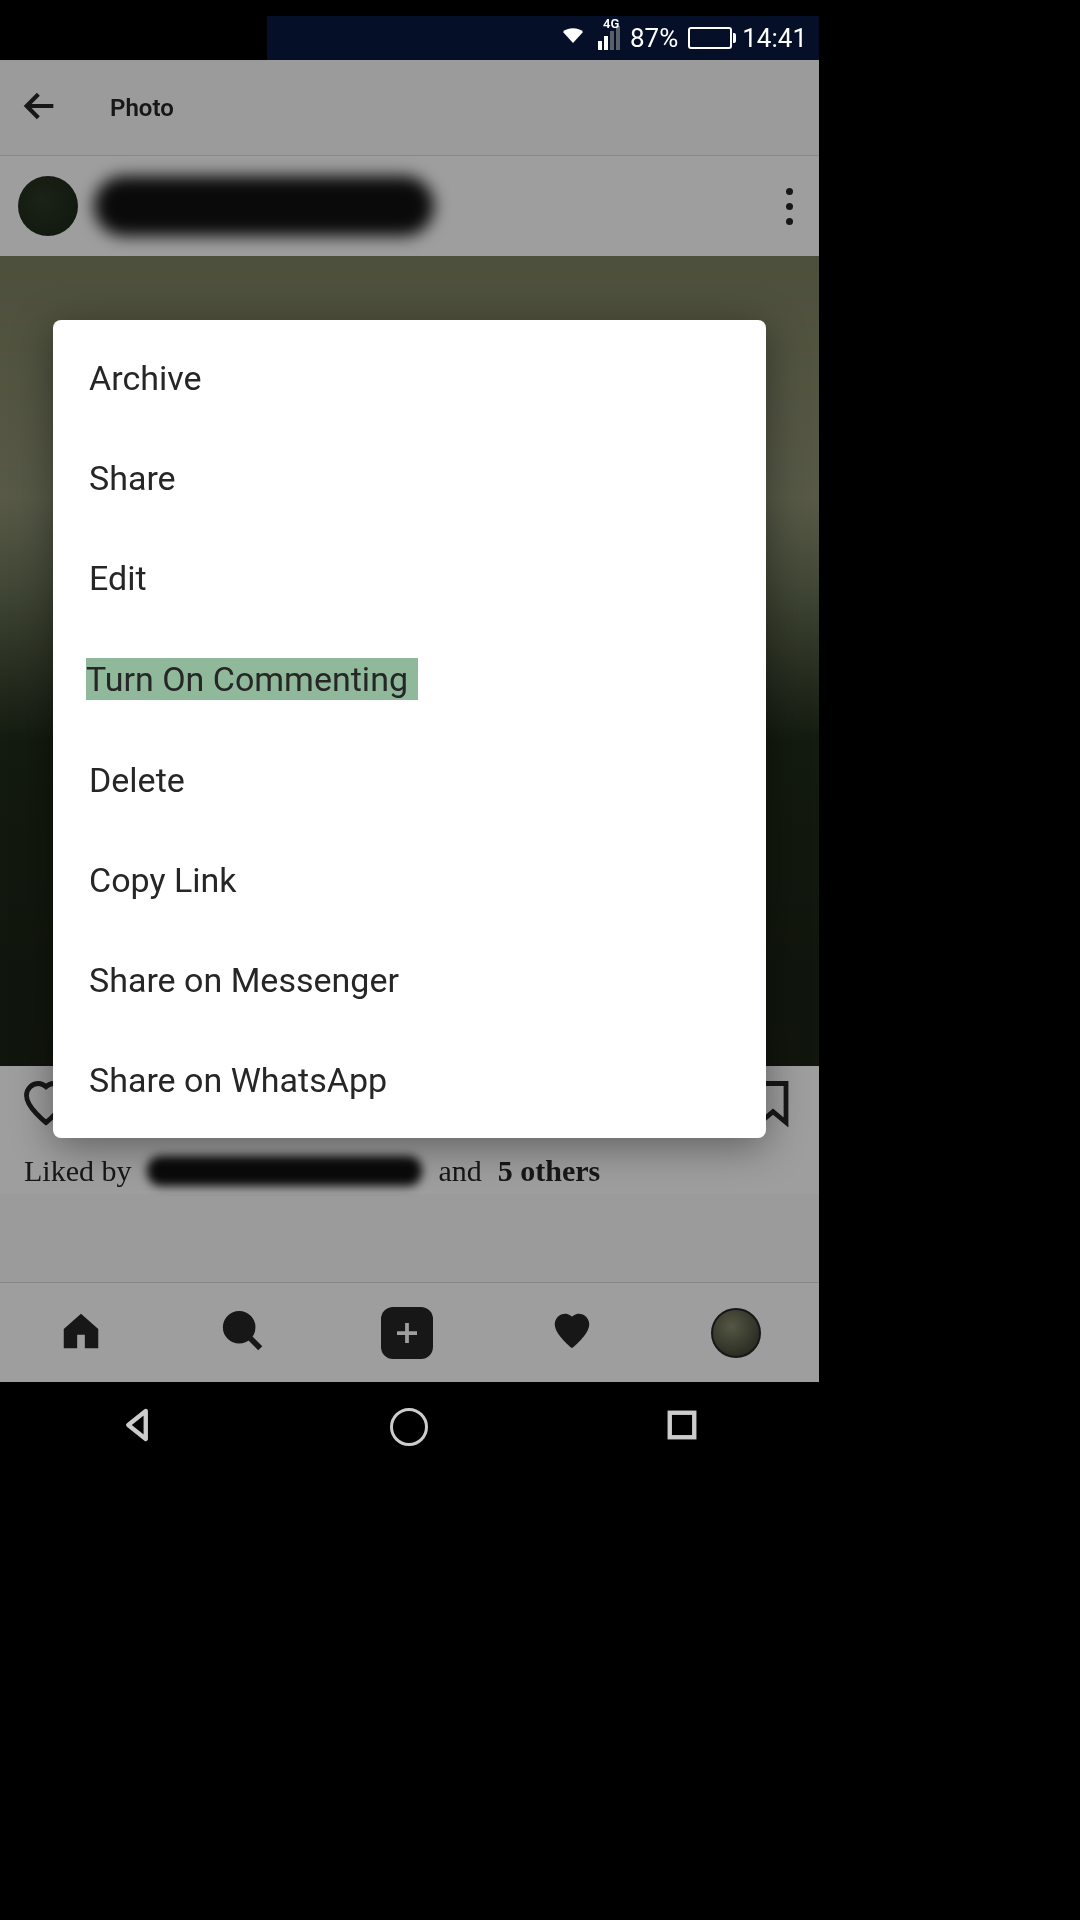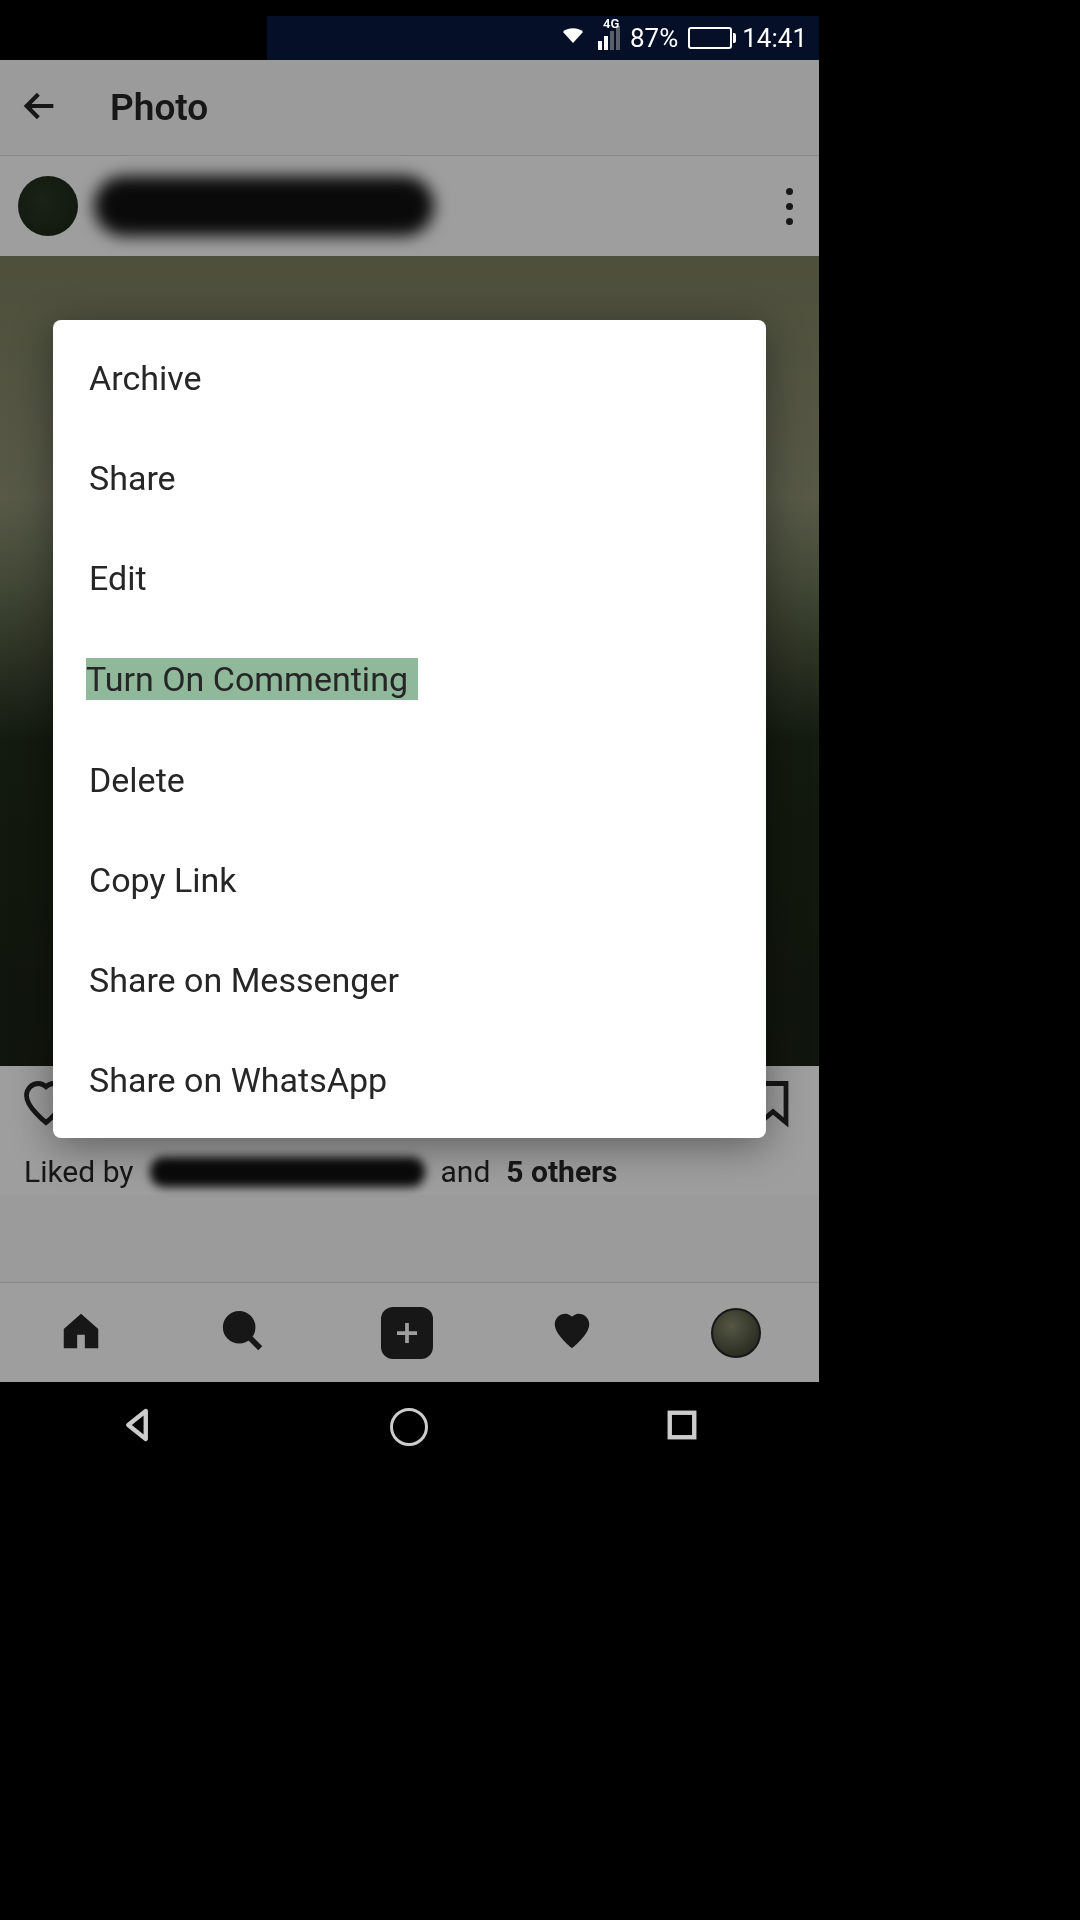--- a/index.html
+++ b/index.html
@@ -90,21 +90,21 @@
       height: 96px;
       display: flex;
       align-items: center;
       padding: 0 20px;
       gap: 50px;
       border-bottom: 1px solid #dbdbdb;
       background: #fafafa;
     }
     .back-icon svg { width: 40px; height: 40px; stroke: #262626; stroke-width: 2.5; fill: none; }
     .header-title {
-      font-size: 37px;
+      font-size: 24px;
       font-weight: 600;
       color: #262626;
     }
     .post-header {
       height: 100px;
       display: flex;
       align-items: center;
       padding: 0 18px;
       gap: 16px;
       background: #fff;
@@ -146,20 +146,21 @@
     .actions-row svg { width: 52px; height: 52px; fill: none; stroke: #262626; stroke-width: 2.2; }
     .bookmark-wrap { margin-left: auto; }
     .likes-row {
       padding: 10px 24px 6px;
       font-size: 30px;
       color: #262626;
       display: flex;
       align-items: center;
       gap: 16px;
       background: #fff;
+      font-family: Liberation Serif, serif;
     }
     .likes-blur {
       display: inline-block;
       width: 275px;
       height: 30px;
       background: #111;
       filter: blur(5px);
       border-radius: 14px;
     }
     .bold { font-weight: 700; }

